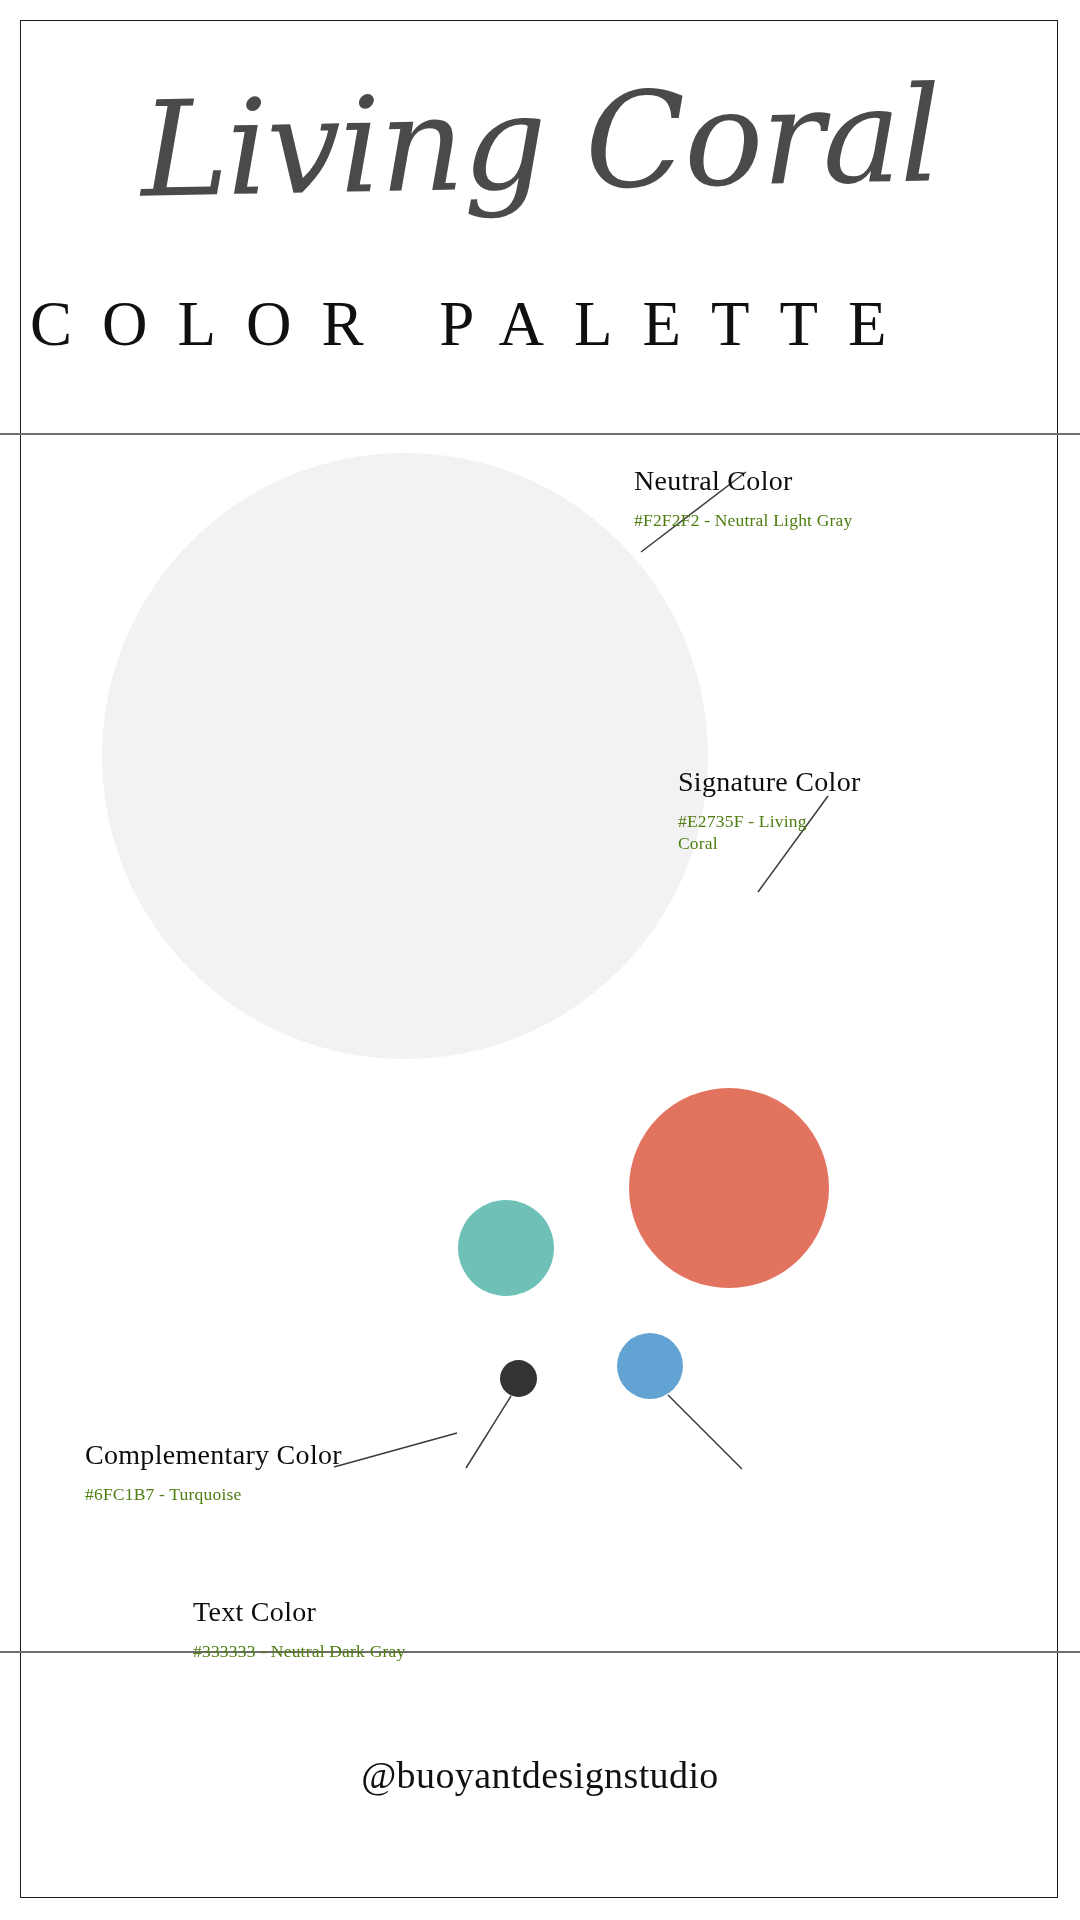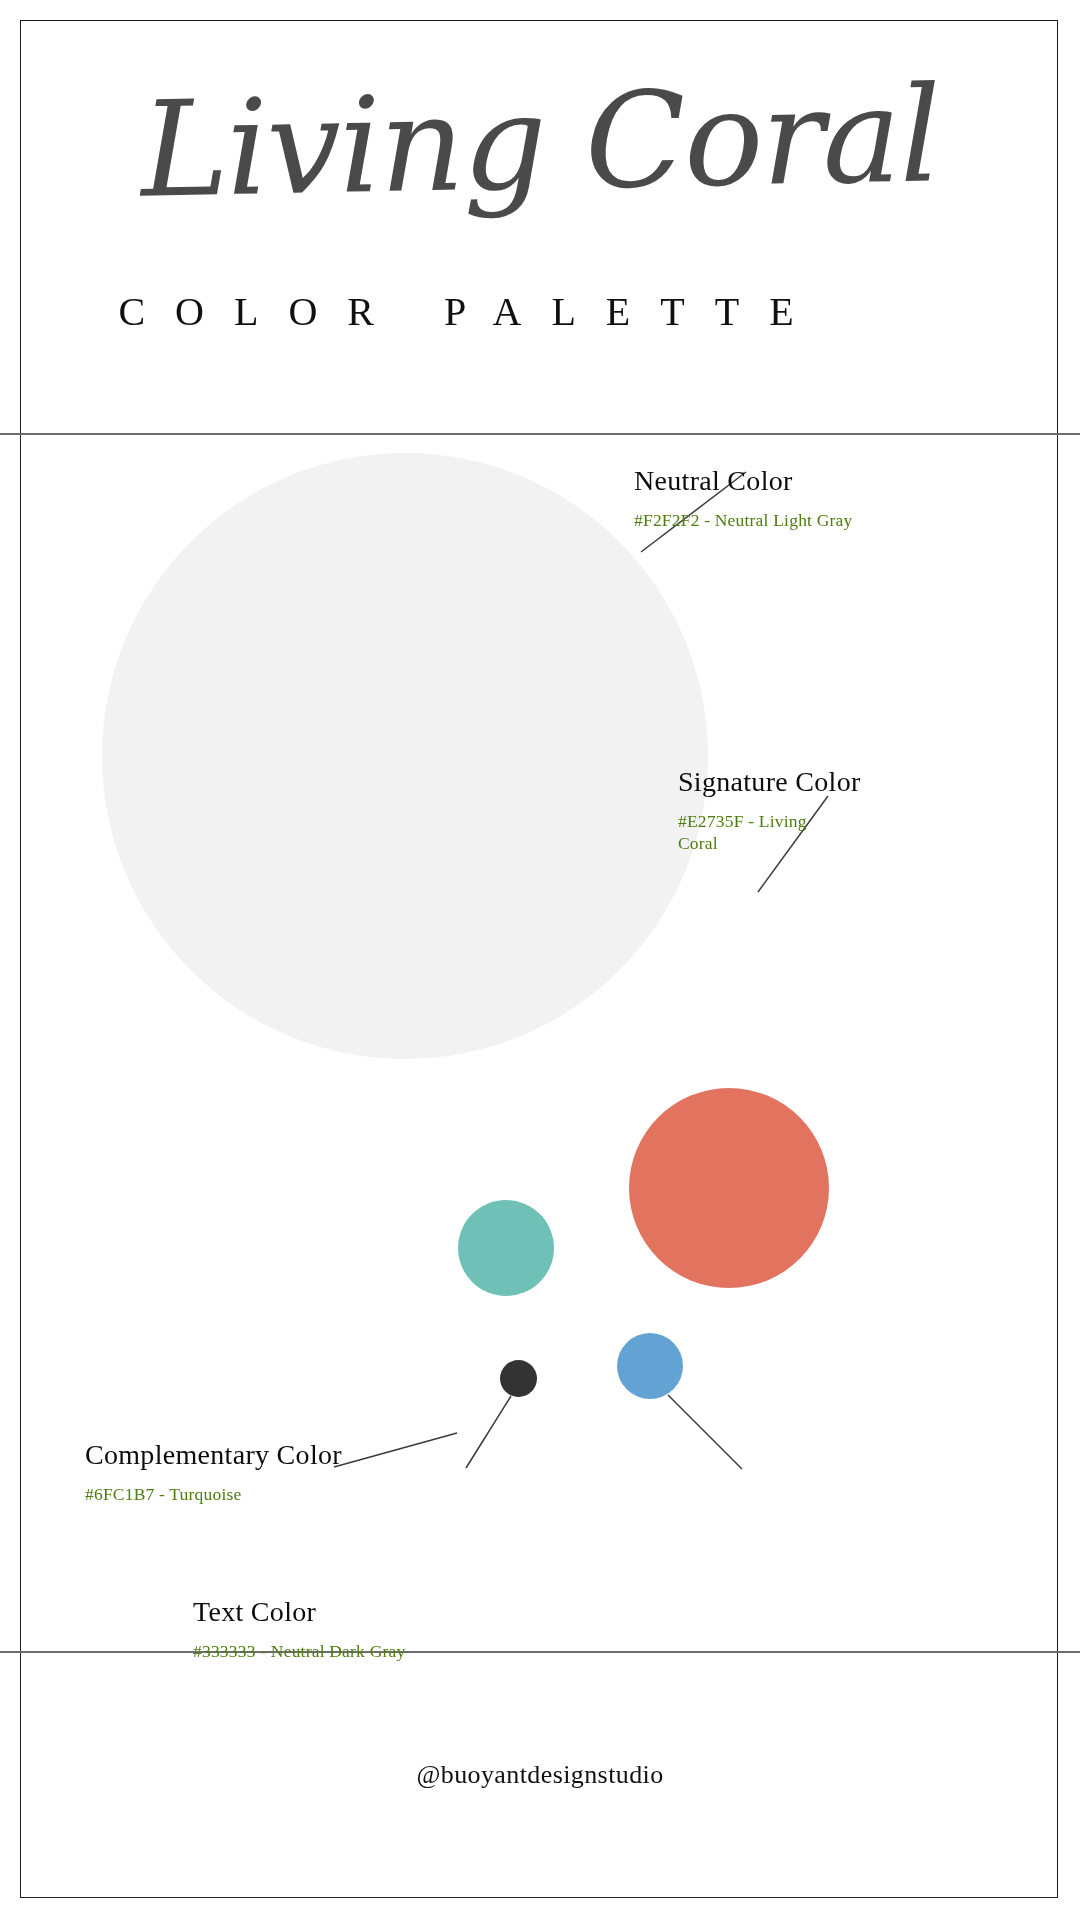--- a/index.html
+++ b/index.html
@@ -71,21 +71,21 @@
     transform: rotate(-1.1deg);
     white-space: nowrap;
   }
   .sub-title {
     position: absolute;
     left: 0;
     top: 268px;
     width: 912px;
     font-family: "Liberation Serif", "DejaVu Serif", serif;
     font-weight: 400;
-    font-size: 40px;
+    font-size: 63px;
     letter-spacing: 30px;
     text-indent: 30px;
     color: #101010;
     white-space: nowrap;
   }
 
   
   .stage {
     position: absolute;
     left: 0;
@@ -137,21 +137,21 @@
     left: 0;
     top: 1651px;
     width: 1080px;
     height: 247px;
     display: flex;
     align-items: center;
     justify-content: center;
   }
   .handle {
     font-family: "Liberation Serif", "DejaVu Serif", serif;
-    font-size: 26px;
+    font-size: 38px;
     font-weight: 400;
     letter-spacing: 0.4px;
     color: #111111;
   }
 </style>
 </head>
 <body>
 
 <div id="poster">
 

